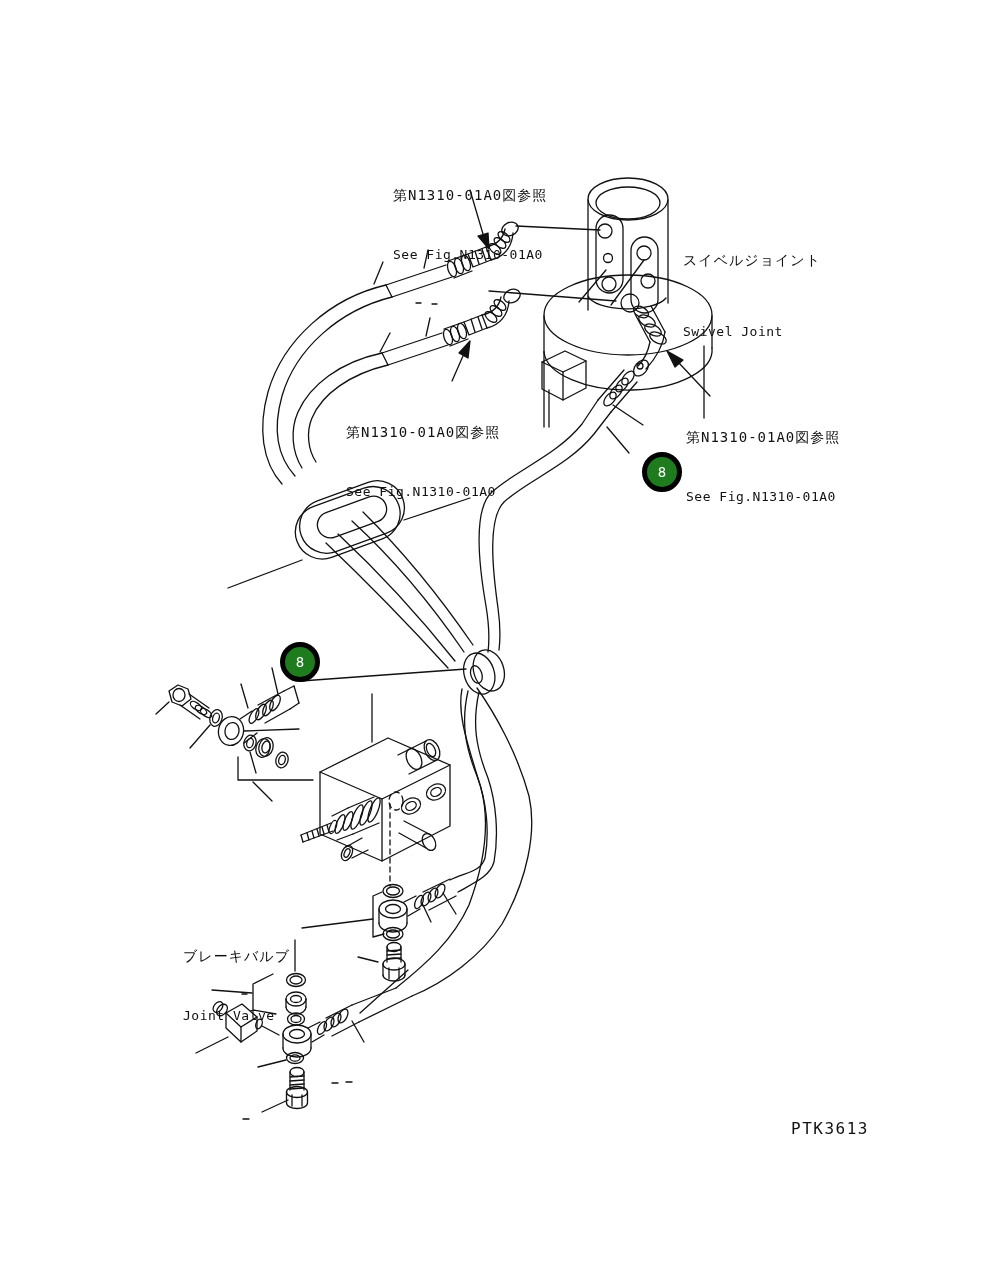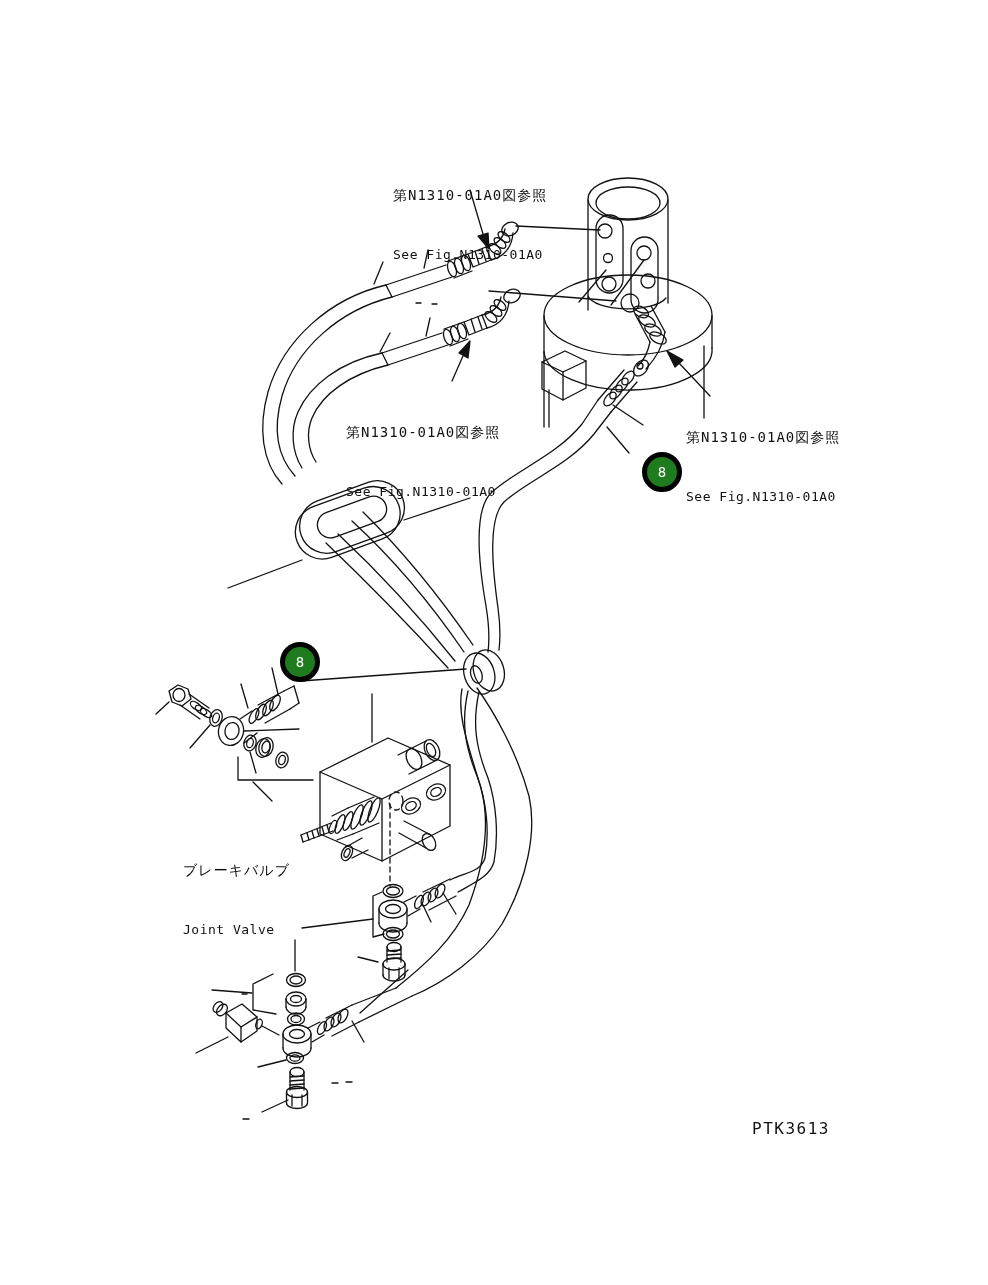--- a/index.html
+++ b/index.html
@@ -5,21 +5,21 @@
   html,body{margin:0;padding:0;background:#ffffff;}
   .stage{
     position:relative;width:984px;height:1285px;background:#ffffff;
     font-family:"DejaVu Sans Mono","Liberation Mono",monospace;color:#111;
     overflow:hidden;
   }
   .stage svg{position:absolute;left:0;top:0;}
   .lbl{position:absolute;white-space:pre;line-height:20px;}
   .lbl .jp{font-size:14px;letter-spacing:1px;}
   .lbl .en{font-size:13px;letter-spacing:0.5px;}
-  .code{position:absolute;font-size:16px;letter-spacing:1.5px;}
+  .code{position:absolute;font-size:16px;letter-spacing:1.5px;margin-left:39px;}
   .badge{
     position:absolute;width:30px;height:30px;border-radius:50%;
     background:#1e7b1e;border:5px solid #000;color:#fff;
     display:flex;align-items:center;justify-content:center;
     font-size:14px;line-height:1;
   }
   .dash{stroke-dasharray:5 4;}
 </style>
 </head>
 <body>
@@ -349,32 +349,36 @@
     <line x1="346" y1="1082" x2="352" y2="1082"></line>
     <line x1="243" y1="1119" x2="249" y2="1119"></line>
   </g>
 </svg>
 
   <div class="lbl" style="left:393px;top:145px;">
     <div class="jp">第N1310-01A0図参照</div>
     <div class="en">See Fig.N1310-01A0</div>
   </div>
 
+  <div class="lbl" style="left:683px;top:200px;line-height:24px;">
+    <div class="jp">スイベルジョイント</div>
+    <div class="en">Swivel Joint</div>
+  </div>
 
   <div class="lbl" style="left:346px;top:382px;">
     <div class="jp">第N1310-01A0図参照</div>
     <div class="en">See Fig.N1310-01A0</div>
   </div>
 
   <div class="lbl" style="left:686px;top:387px;">
     <div class="jp">第N1310-01A0図参照</div>
     <div class="en">See Fig.N1310-01A0</div>
   </div>
 
-  <div class="lbl" style="left:183px;top:820px;">
+  <div class="lbl" style="left:183px;top:906px;">
     <div class="jp">ブレーキバルブ</div>
     <div class="en">Joint Valve</div>
   </div>
 
   <div class="badge" style="left:642px;top:452px;">
     <span>8</span>
   </div>
   <div class="badge" style="left:280px;top:642px;">
     <span>8</span>
   </div>

